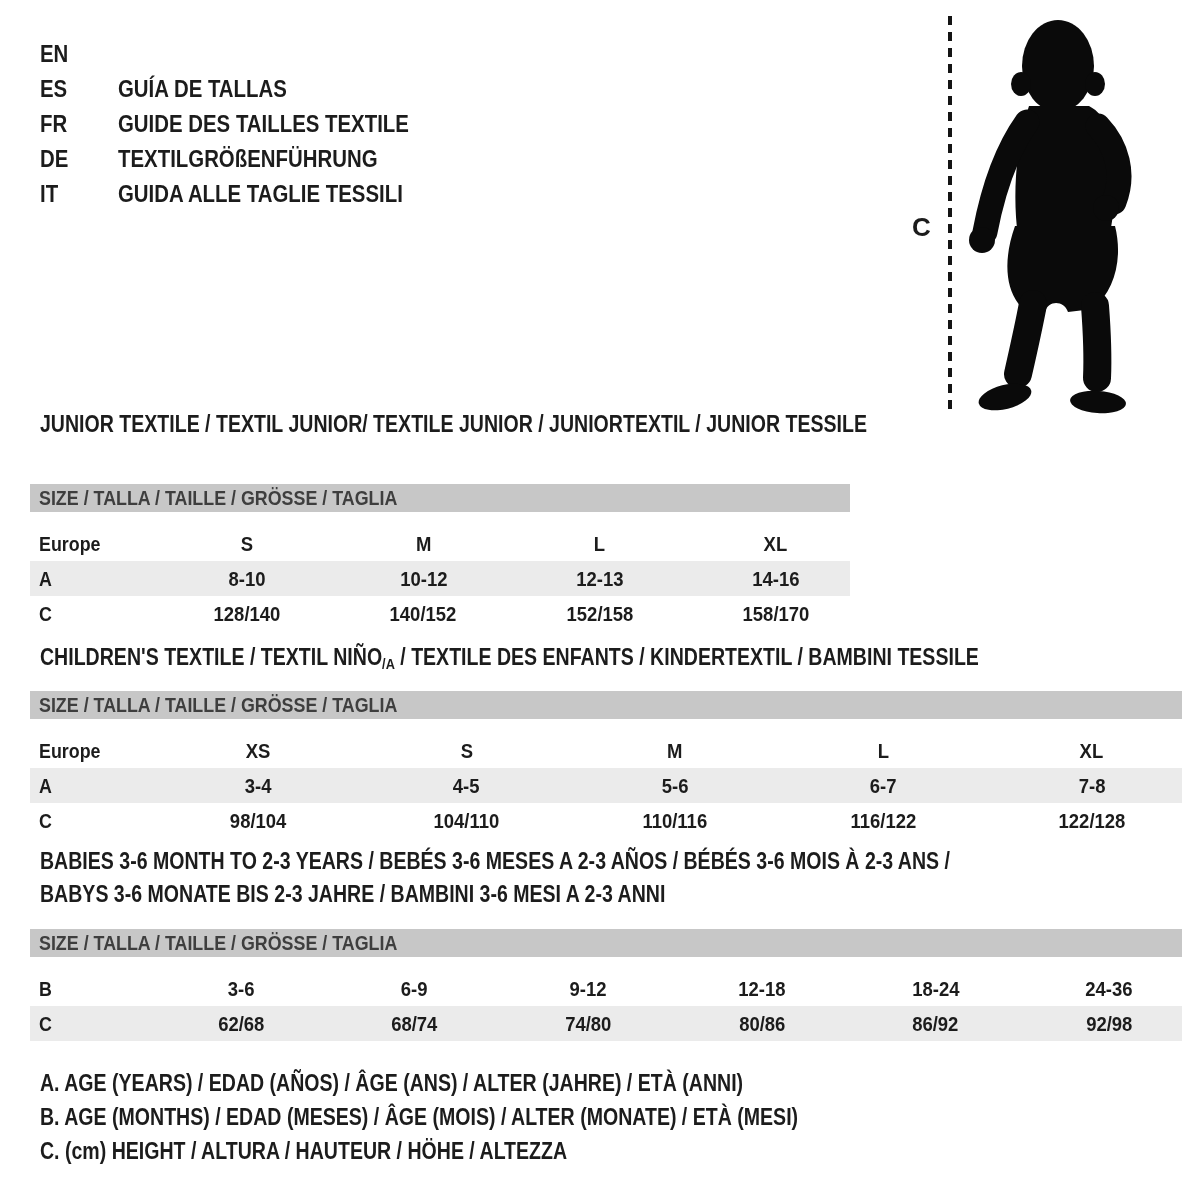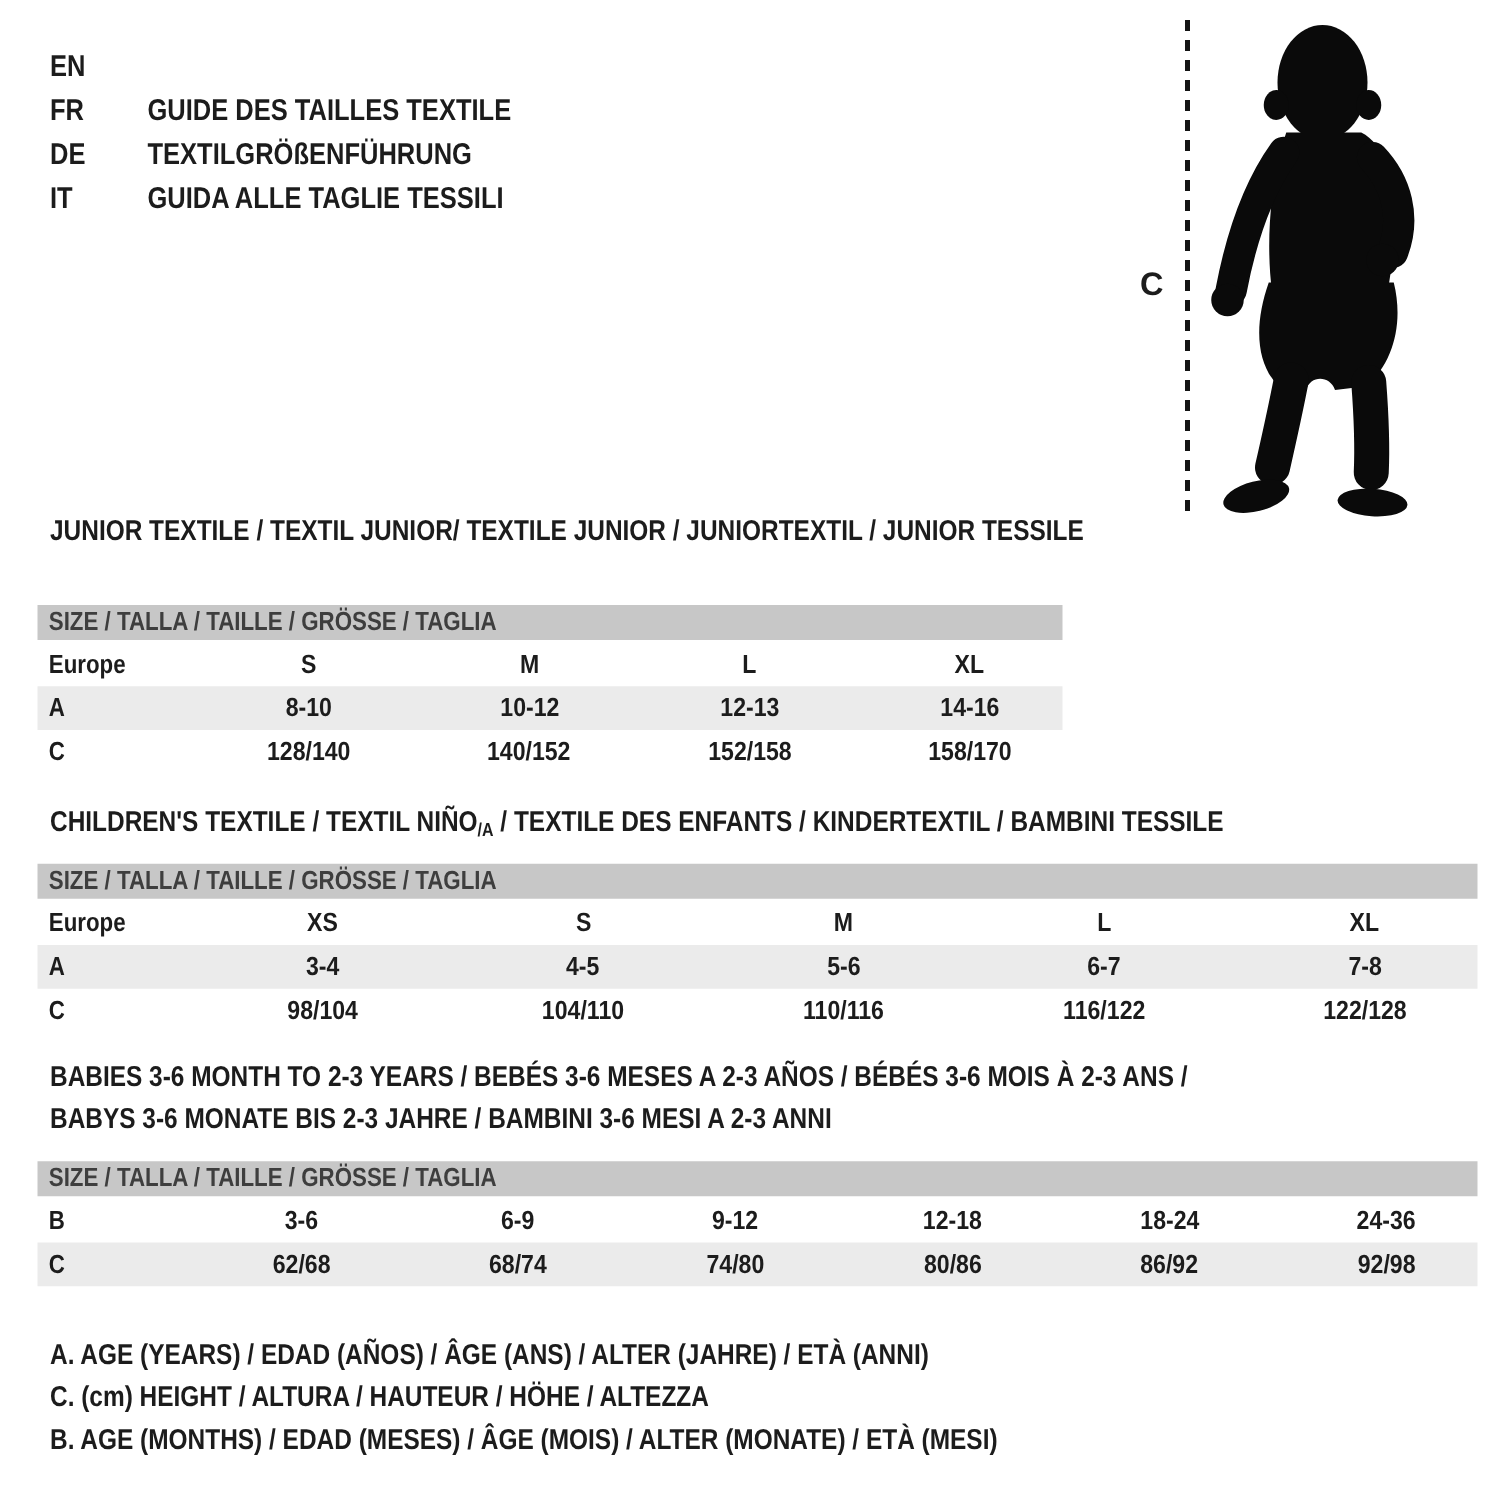--- a/index.html
+++ b/index.html
@@ -29,41 +29,45 @@
   .c-label{position:absolute;left:912px;top:212px;font-weight:bold;font-size:26px;}
   .figure-svg{position:absolute;left:965px;top:18px;}
 
   
   .section-heading{position:absolute;left:40px;font-weight:bold;font-size:23px;line-height:33px;}
   .subA{font-size:15px;vertical-align:-4px;letter-spacing:0;}
 
   
   .size-table{position:absolute;left:30px;}
   .size-bar{height:28px;background:var(--bar);display:flex;align-items:center;
-    padding-left:9px;margin-bottom:2px;}
+    padding-left:9px;margin-bottom:14px;}
   .bar-text{font-weight:bold;font-size:21px;color:var(--bartext);}
   .t-row{display:flex;height:35px;align-items:center;font-weight:bold;font-size:21px;gap:28px;}
   .t-row.shade{background:var(--shade);}
   .t-label{box-sizing:border-box;padding-left:9px;flex:0 0 auto;}
   .jt .t-label{width:115px;}
   .ct .t-label,.bt .t-label{width:110px;}
   .t-cell{flex:1 1 0;text-align:center;}
 
   
   .legend{position:absolute;left:40px;top:1066px;}
   .legend-line{height:34px;line-height:34px;font-weight:bold;font-size:23px;}
 </style>
 </head>
 <body>
 
 <div id="page">
 
   <div class="lang-block">
     <div class="lang-line">
       <span class="lang-code"><span class="cond">EN</span></span>
+    </div>
+    <div class="lang-line">
+      <span class="lang-code"><span class="cond">ES</span></span>
+      <span class="lang-label"><span class="cond">GUÍA DE TALLAS</span></span>
     </div>
     <div class="lang-line">
       <span class="lang-code"><span class="cond">FR</span></span>
       <span class="lang-label"><span class="cond">GUIDE DES TAILLES TEXTILE</span></span>
     </div>
     <div class="lang-line">
       <span class="lang-code"><span class="cond">DE</span></span>
       <span class="lang-label"><span class="cond">TEXTILGRÖßENFÜHRUNG</span></span>
     </div>
     <div class="lang-line">
@@ -178,17 +182,17 @@
       <span class="t-cell"><span class="ccell">68/74</span></span>
       <span class="t-cell"><span class="ccell">74/80</span></span>
       <span class="t-cell"><span class="ccell">80/86</span></span>
       <span class="t-cell"><span class="ccell">86/92</span></span>
       <span class="t-cell"><span class="ccell">92/98</span></span>
     </div>
   </div>
 
   <div class="legend">
     <div class="legend-line"><span class="cond">A. AGE (YEARS) / EDAD (AÑOS) / ÂGE (ANS) / ALTER (JAHRE) / ETÀ (ANNI)</span></div>
+    <div class="legend-line"><span class="cond">B. AGE (MONTHS) / EDAD (MESES) / ÂGE (MOIS) / ALTER (MONATE) / ETÀ (MESI)</span></div>
     <div class="legend-line"><span class="cond">C. (cm) HEIGHT / ALTURA / HAUTEUR / HÖHE / ALTEZZA</span></div>
-    <div class="legend-line"><span class="cond">B. AGE (MONTHS) / EDAD (MESES) / ÂGE (MOIS) / ALTER (MONATE) / ETÀ (MESI)</span></div>
   </div>
 
 </div>
 
 </body></html>

